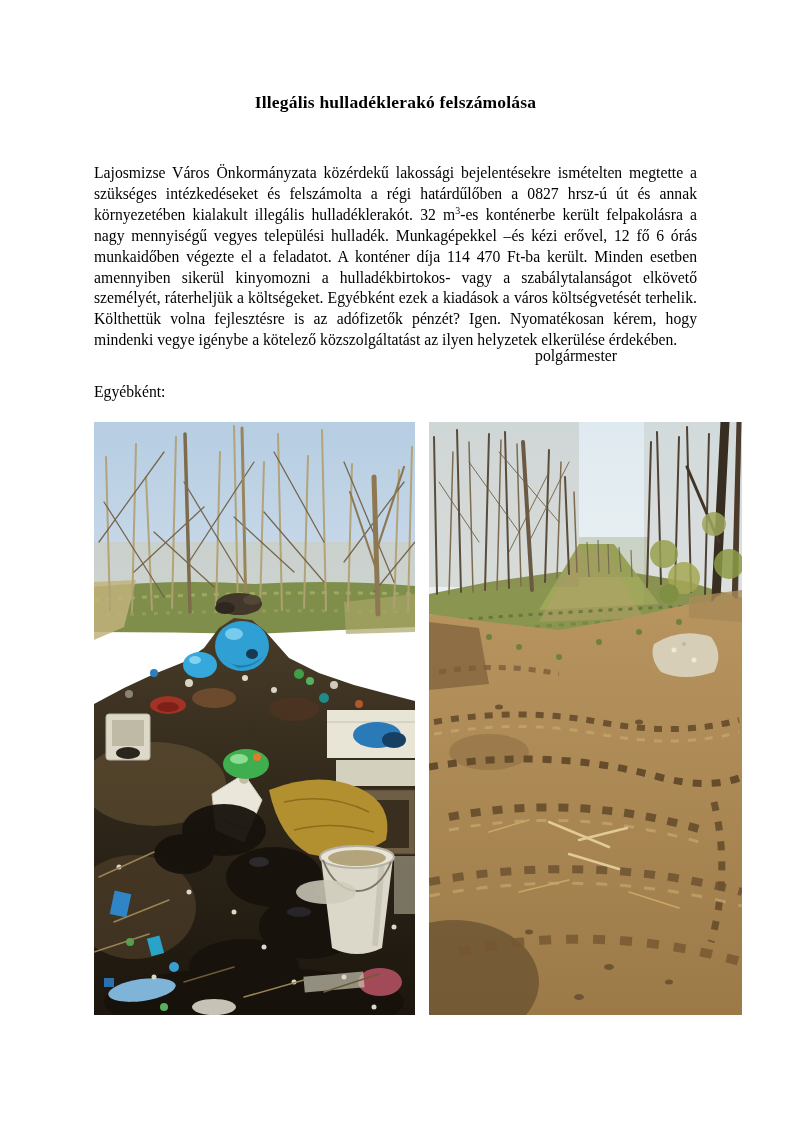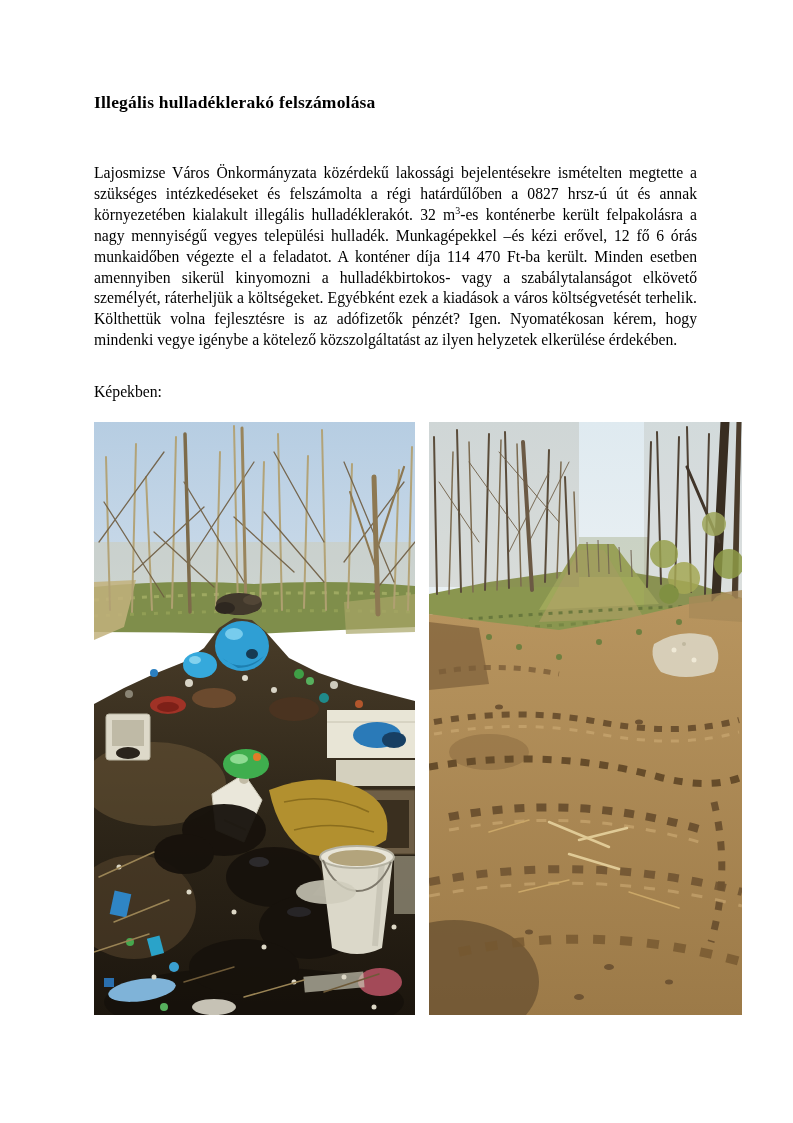--- a/index.html
+++ b/index.html
@@ -1,20 +1,20 @@
 <!DOCTYPE html>
 <html><head>
 <meta charset="utf-8">
 <style>
   html,body { margin:0; padding:0; background:#ffffff; }
   body { width:793px; height:1123px; font-family:"Liberation Serif", serif; color:#000; }
   .page { position:relative; width:793px; height:1123px; background:#ffffff; overflow:hidden; }
   .doc-title {
     position:absolute; left:94px; top:92px; width:603px; margin:0;
-    font-size:17.5px; font-weight:bold; text-align:left; letter-spacing:.2px;
+    font-size:17.5px; font-weight:bold; text-align:center; letter-spacing:.2px;
   }
   .body-text {
     position:absolute; left:94px; top:163px; width:603px; margin:0;
     font-size:15.7px; line-height:20.9px; text-align:justify;
   }
   .body-text sup { font-size:10px; line-height:0; }
   .signature {
     position:absolute; left:436px; top:346px; width:280px;
     font-size:15.7px; line-height:20.6px; text-align:center;
   }
@@ -27,23 +27,24 @@
 </head>
 <body>
 
 <div class="page">
 
   <h1 class="doc-title">Illegális hulladéklerakó felszámolása</h1>
 
   <p class="body-text"><span>Lajosmizse Város Önkormányzata közérdekű lakossági bejelentésekre ismételten megtette a szükséges intézkedéseket és felszámolta a régi határdűlőben a 0827 hrsz-ú út és annak környezetében kialakult illegális hulladéklerakót. 32 m</span><sup>3</sup><span>-es konténerbe került felpakolásra a nagy mennyiségű vegyes települési hulladék. Munkagépekkel –és kézi erővel, 12 fő 6 órás munkaidőben végezte el a feladatot. A konténer díja 114 470 Ft-ba került. Minden esetben amennyiben sikerül kinyomozni a hulladékbirtokos- vagy a szabálytalanságot elkövető személyét, ráterheljük a költségeket. Egyébként ezek a kiadások a város költségvetését terhelik. Költhettük volna fejlesztésre is az adófizetők pénzét? Igen. Nyomatékosan kérem, hogy mindenki vegye igénybe a kötelező közszolgáltatást az ilyen helyzetek elkerülése érdekében.</span></p>
 
   <div class="signature">
+    <div>polgármester</div>
   </div>
 
-  <div class="images-label">Képekben:</div>
+  <div class="images-label">Egyébként:</div>
 
   <figure class="photo photo-left">
     <svg width="321" height="593" viewBox="0 0 321 593" xmlns="http://www.w3.org/2000/svg">
       <defs>
         <linearGradient id="skyL" x1="0" y1="0" x2="0" y2="1">
           <stop offset="0" stop-color="#b6cde2"></stop>
             <stop offset="1" stop-color="#cddcea"></stop>
         </linearGradient>
         <linearGradient id="pileL" x1="0" y1="0" x2="0" y2="1">
           <stop offset="0" stop-color="#4a3d29"></stop>

